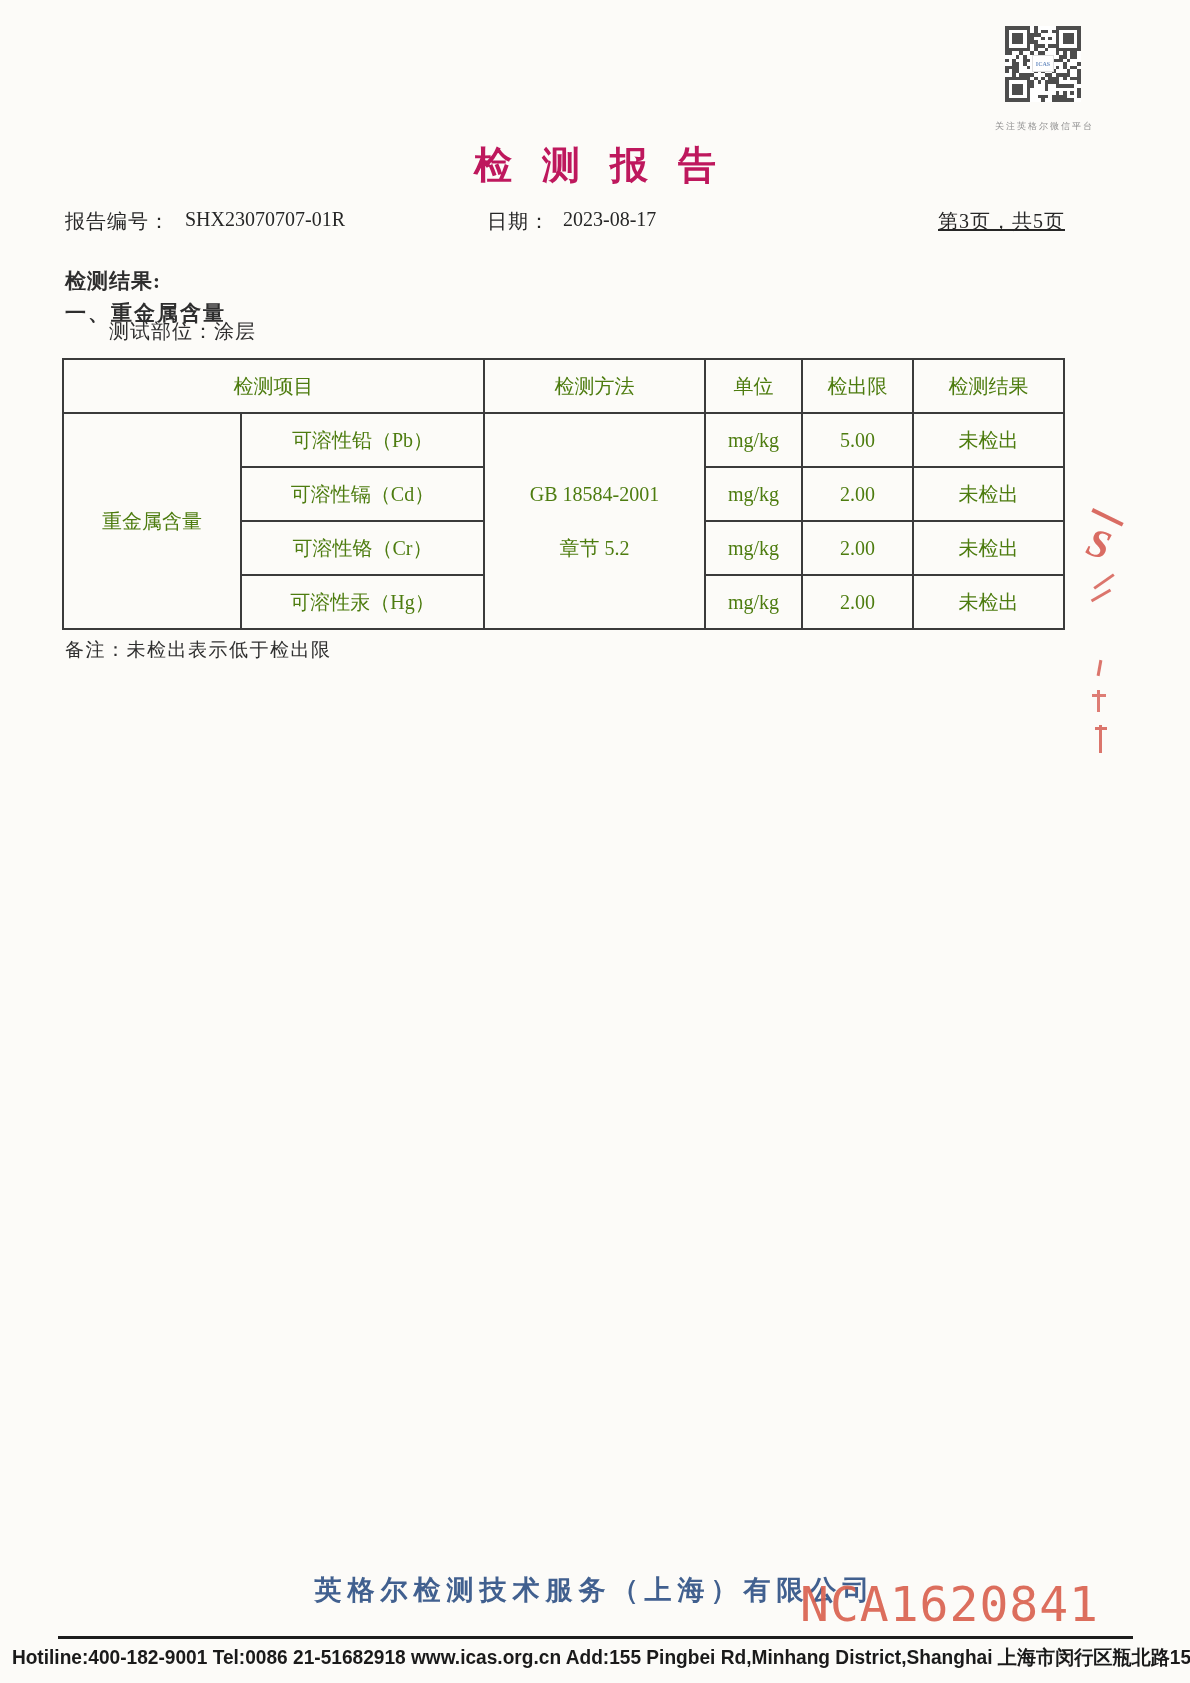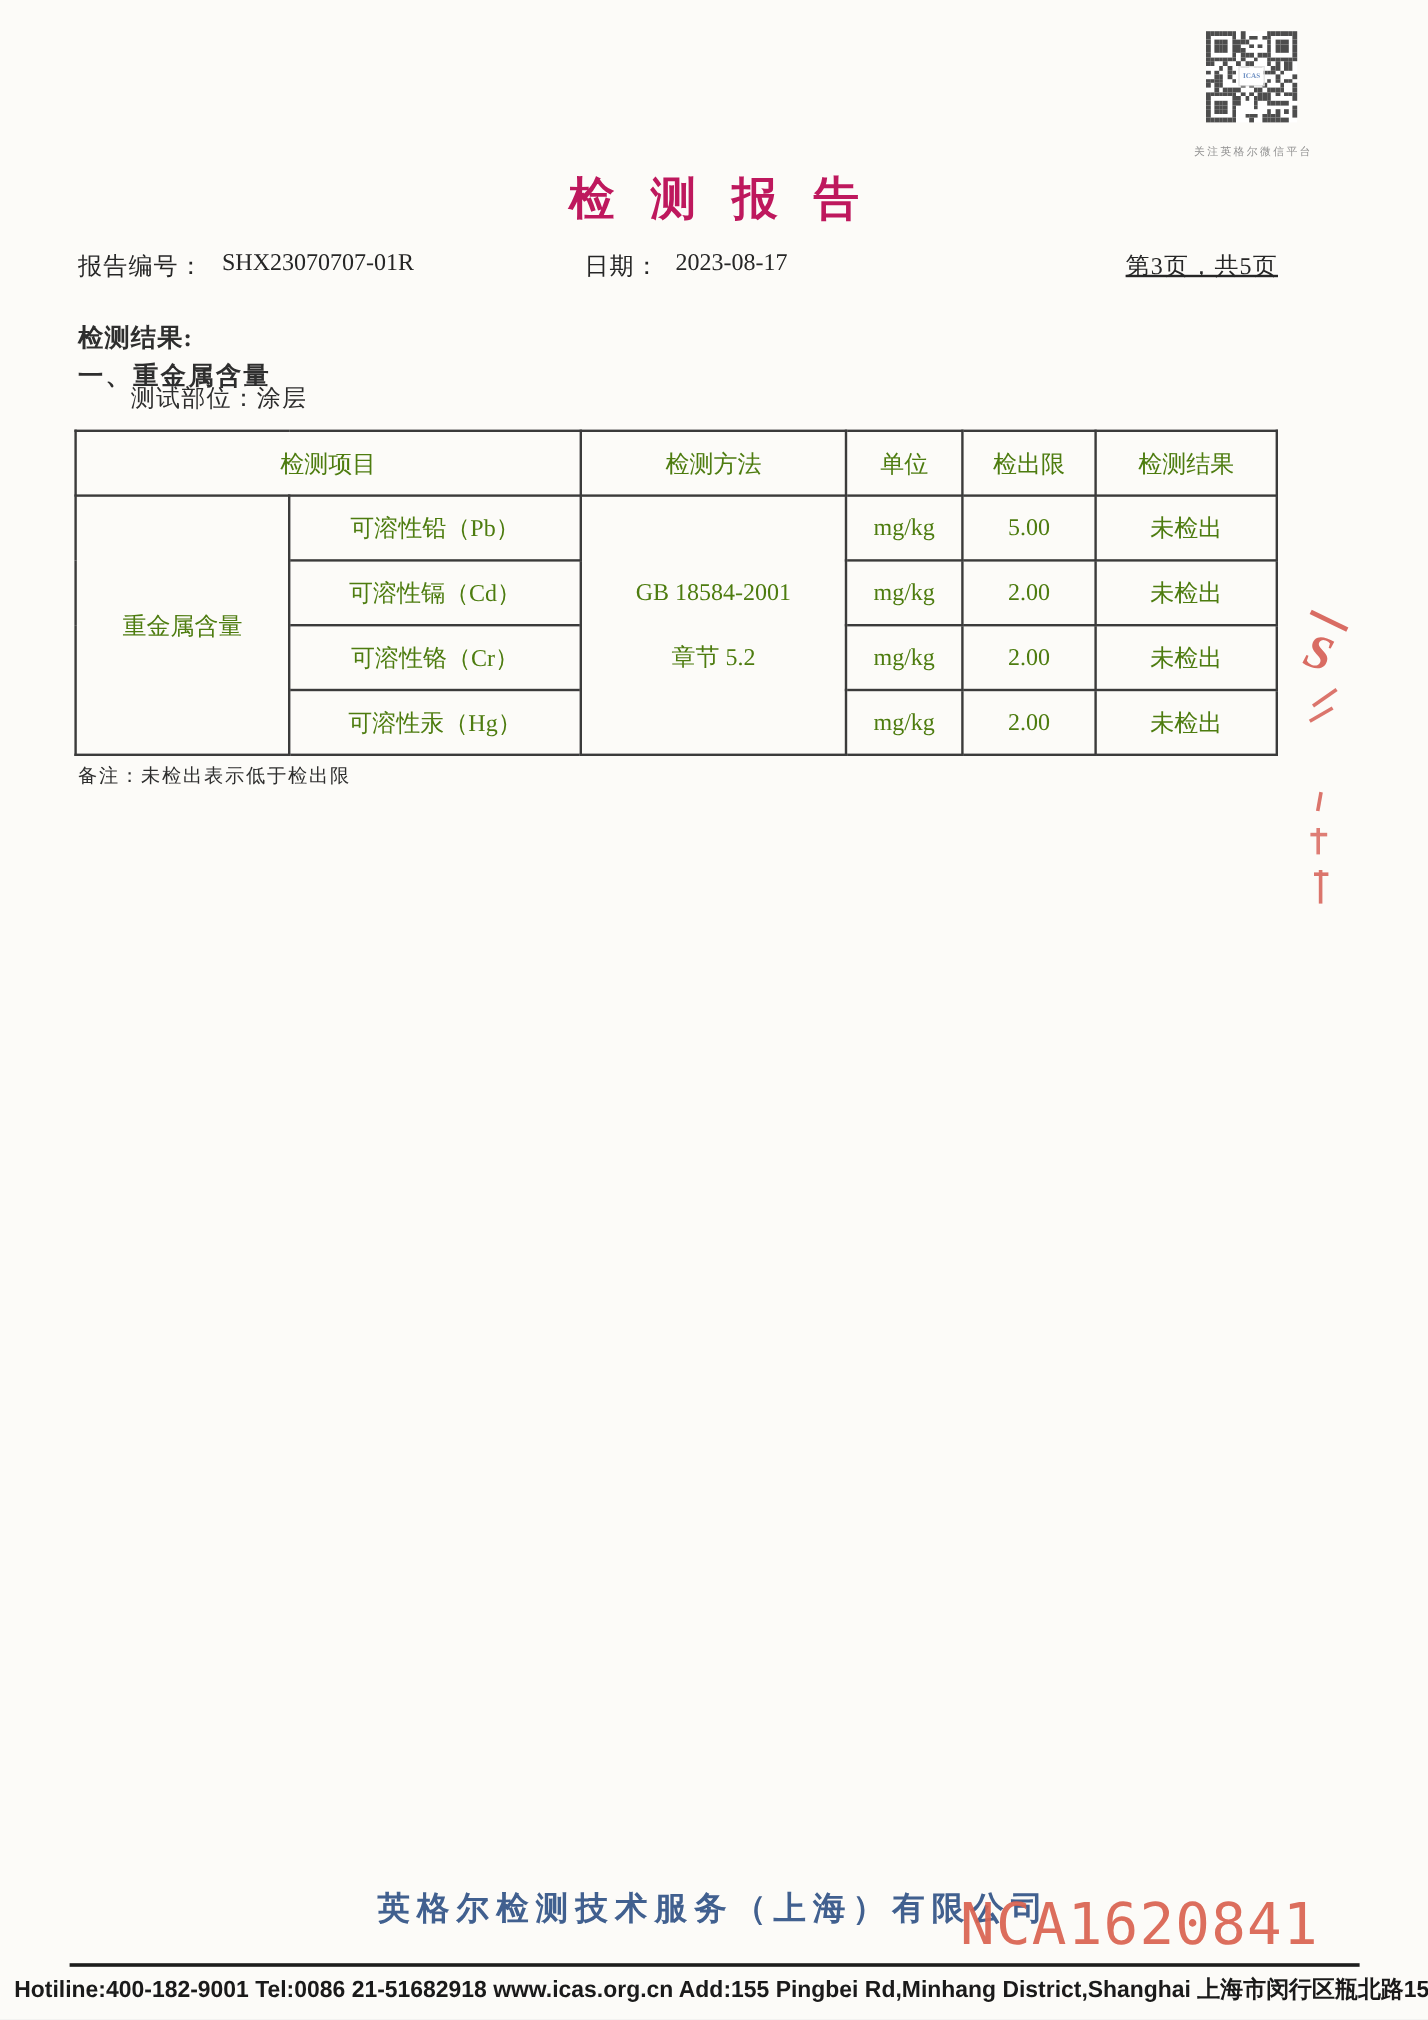--- a/index.html
+++ b/index.html
@@ -44,21 +44,21 @@
   
   .tbl{position:absolute;left:62px;top:358px;width:1001px;border-collapse:collapse;
        font-size:20px;color:#4d7c0f;table-layout:fixed;border-radius:30px;}
   .tbl th,.tbl td{border:2px solid #3b3b3b;text-align:center;vertical-align:middle;
                   font-weight:normal;padding:0;}
   .tbl th{height:52px;}
   .tbl td{height:52px;}
   .method-cell div{line-height:54px;}
 
   
-  .note{position:absolute;left:65px;top:637px;font-size:16px;letter-spacing:1.5px;text-align:right;}
+  .note{position:absolute;left:65px;top:637px;font-size:19px;letter-spacing:1.5px;text-align:right;}
 
   
   .frag{position:absolute;color:#d4544a;pointer-events:none;}
   .frag1{left:1088px;top:520px;font-size:40px;font-style:italic;font-weight:bold;
          transform:rotate(18deg);opacity:.85;}
   .frag1::before{content:"";position:absolute;left:-6px;top:-6px;width:34px;height:4px;
                  background:#d4544a;transform:rotate(8deg);}
   .frag2{left:1090px;top:578px;width:22px;height:30px;opacity:.8;}
   .frag2::before{content:"";position:absolute;left:2px;top:2px;width:24px;height:3px;
                  background:#d4544a;transform:rotate(-35deg);}

